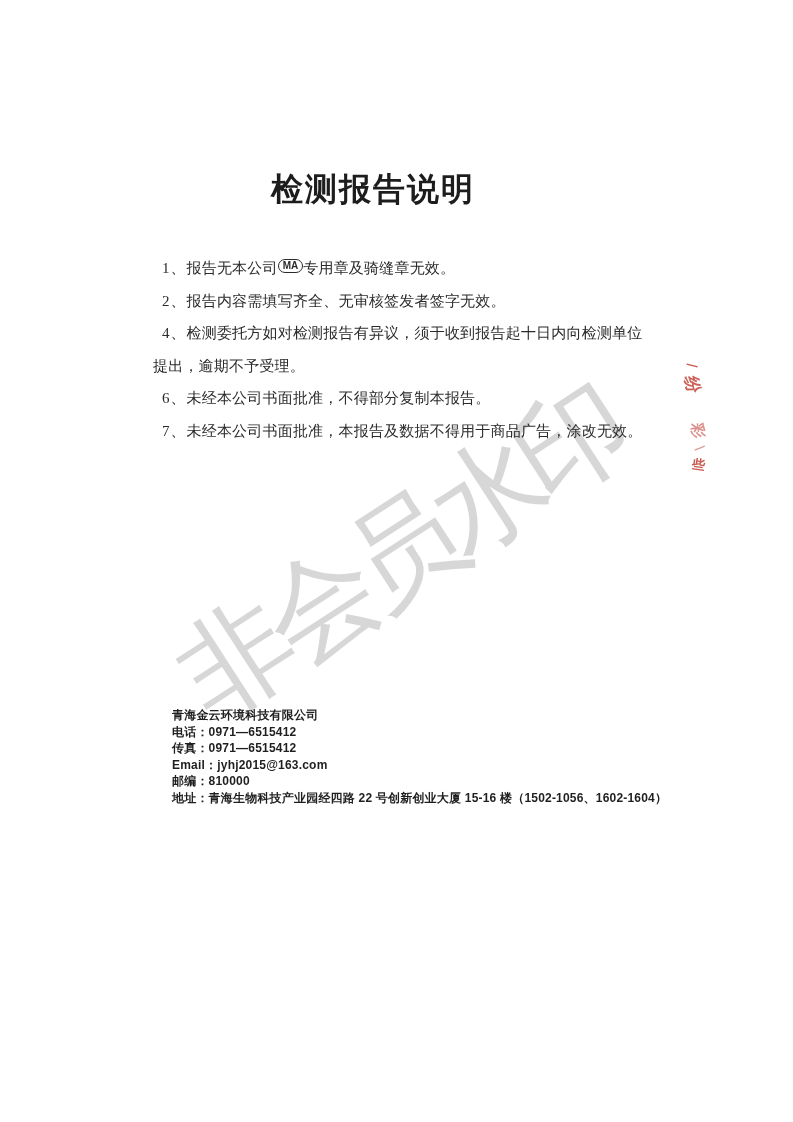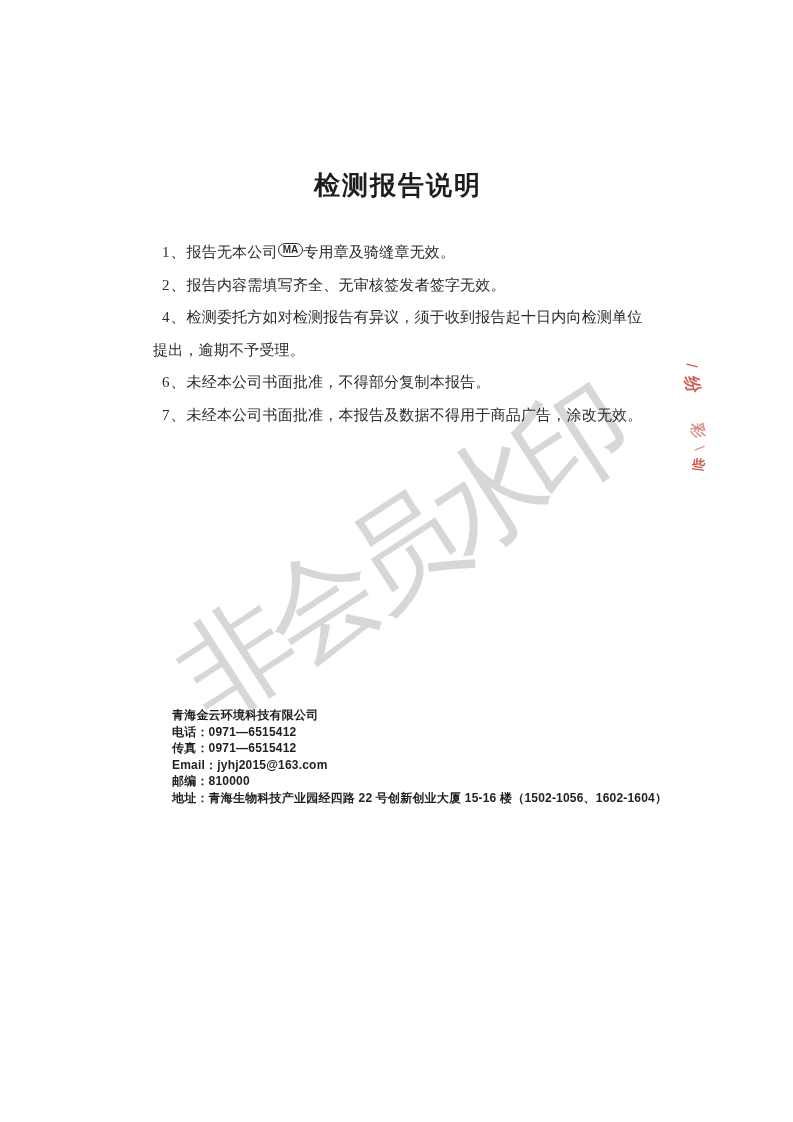--- a/index.html
+++ b/index.html
@@ -27,29 +27,28 @@
     transform:rotate(-33deg);
     transform-origin:50% 50%;
     pointer-events:none;
     user-select:none;
   }
   
   .doc-title{
     position:absolute;
     left:0;top:168px;width:746px;
     text-align:center;
-    font-size:26px;font-weight:bold;
+    font-size:32px;font-weight:bold;
     letter-spacing:2px;
     color:#1d1d1d;
-    padding-left:25px;
   }
   
   .notes{
     position:absolute;
-    left:153px;top:236px;width:502px;
+    left:153px;top:252px;width:502px;
     font-size:15px;line-height:32.5px;
     color:#2b2b2b;
     letter-spacing:0.2px;
   }
   .note{
     text-indent:9px;
     margin:0;
   }
   .note .num{letter-spacing:1px;}
   .cma-mark{

